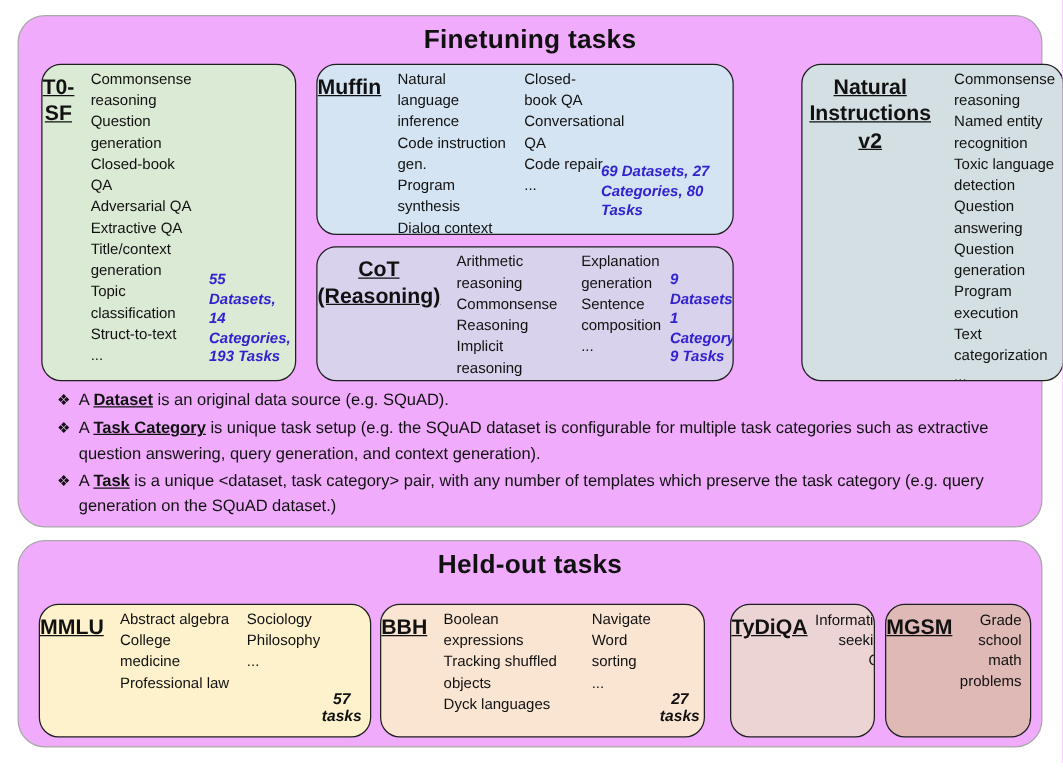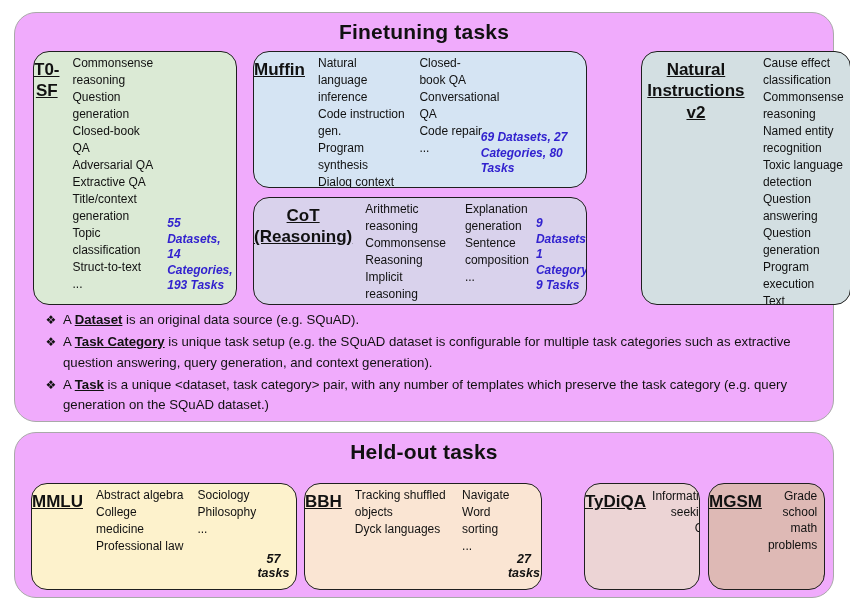--- a/index.html
+++ b/index.html
@@ -42,21 +42,21 @@
   #box-cot{left:238px;top:184px;width:334px;height:108px;}
   #box-niv2{left:598px;top:38px;width:210px;height:254px;margin-left:28px;}
   #box-niv2 .box-title{max-width:150px;}
   
   #bullets{position:absolute;left:24px;top:297px;width:782px;font-size:13.2px;line-height:1.58;}
   .bullet-row{display:flex;align-items:flex-start;margin-bottom:1px;}
   .bullet-glyph{flex:0 0 24px;text-align:center;font-size:12px;padding-top:1px;}
   .bullet-term{font-weight:bold;text-decoration:underline;}
   
   #box-mmlu{left:16px;top:50px;width:266px;height:107px;}
-  #box-bbh{left:289px;top:50px;width:238px;height:107px;}
+  #box-bbh{left:289px;top:50px;width:260px;height:107px;}
   #box-tydiqa{left:569px;top:50px;width:116px;height:107px;}
   #box-mgsm{left:693px;top:50px;width:117px;height:107px;}
   .center-desc{font-size:12px;line-height:1.35;text-align:right;padding:4px 6px 0 6px;}
 </style>
 </head>
 <body>
 
 <div class="panel" id="finetuning-panel">
   <div class="panel-title">Finetuning tasks</div>
 
@@ -108,21 +108,20 @@
           <div>Sentence composition</div>
           <div>...</div>
         </div>
     </div>
     <div class="stats" style="color: rgb(50, 34, 207);">9 Datasets, 1 Category, 9 Tasks</div>
   </div>
 
   <div class="task-box" id="box-niv2" style="background-color: rgb(211, 223, 226);">
     <div class="box-title">Natural Instructions v2</div>
     <div class="items">
-        <div>Cause effect classification</div>
         <div>Commonsense reasoning</div>
         <div>Named entity recognition</div>
         <div>Toxic language detection</div>
         <div>Question answering</div>
         <div>Question generation</div>
         <div>Program execution</div>
         <div>Text categorization</div>
         <div>...</div>
       </div>
   </div>
@@ -160,20 +159,21 @@
           <div>...</div>
         </div>
     </div>
     <div class="stats-black">57 tasks</div>
   </div>
 
   <div class="task-box" id="box-bbh" style="background-color: rgb(250, 229, 211);">
     <div class="box-title">BBH</div>
     <div class="two-col" style="grid-template-columns:63% 37%;">
       <div>
+          <div>Boolean expressions</div>
           <div>Tracking shuffled objects</div>
           <div>Dyck languages</div>
         </div>
       <div>
           <div>Navigate</div>
           <div>Word sorting</div>
           <div>...</div>
         </div>
     </div>
     <div class="stats-black">27 tasks</div>

